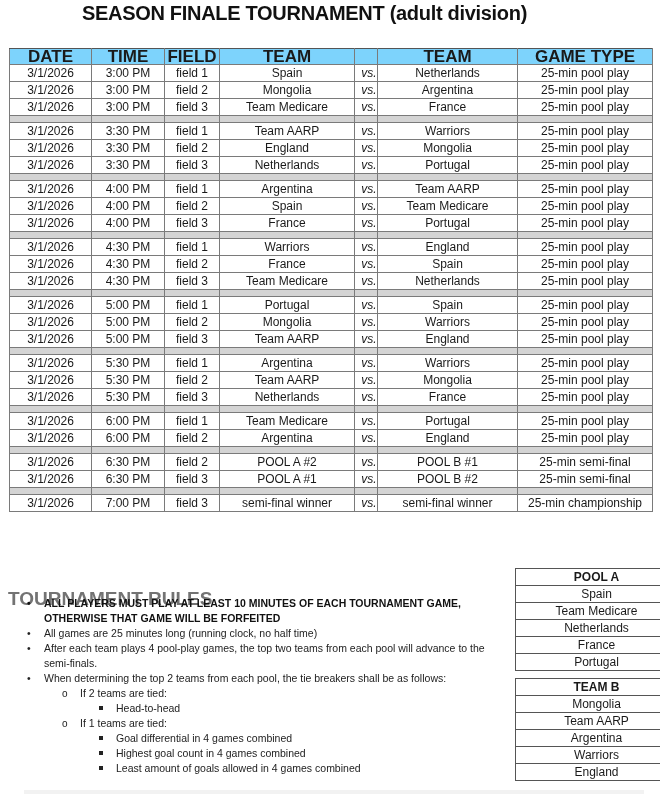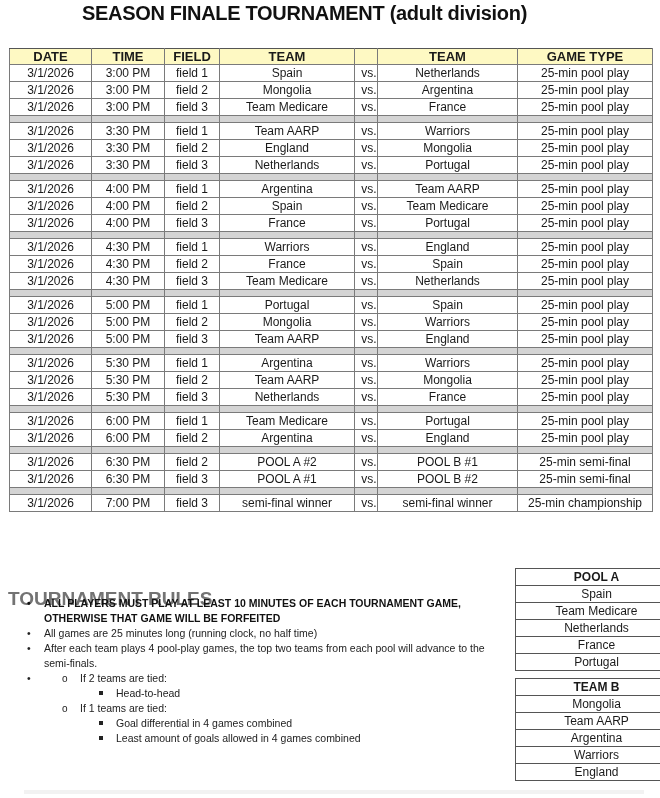--- a/index.html
+++ b/index.html
@@ -14,26 +14,26 @@
   table.sched {
     position: absolute; left: 9px; top: 48px;
     border-collapse: collapse; table-layout: fixed; width: 643px;
     font-size: 12px;
   }
   table.sched td, table.sched th {
     border: 1px solid #7a7a7a; padding: 0; height: 16px; line-height: 15px;
     text-align: center; white-space: nowrap; overflow: hidden; color: #1a1a1a;
   }
   table.sched th {
-    background: #fef9c3; font-weight: bold; height: 15px; font-size: 13px;
+    background: #7dd3fc; font-weight: bold; height: 15px; font-size: 17px;
     border-top: 1.5px solid #555;
   }
   table.sched tr.spacer td { height: 6px; line-height: 6px; background: #d4d4d4; }
   table.sched { border: 1.5px solid #555; }
-  td.vs { text-align: left; padding-left: 6px !important; }
+  td.vs { text-align: left; padding-left: 6px !important; font-style: italic; }
 
   .rules-title {
     position: absolute; left: 8px; top: 588px; font-size: 19px; font-weight: bold; color: #737373;
   }
   .rules { position: absolute; left: 0; top: 596px; width: 500px; font-size: 10.5px; color: #222; }
   .rule { position: relative; padding-left: 44px; line-height: 15px; margin: 0; }
   .rule .bullet { position: absolute; left: 27px; top: 0; }
   .rule.bold { font-weight: bold; color: #111; }
   .sub { position: relative; padding-left: 80px; line-height: 15px; }
   .sub .bullet { position: absolute; left: 62px; top: 0; font-size: 10px; }
@@ -358,26 +358,26 @@
         <td>25-min championship</td>
       </tr>
     </tbody>
 </table>
 
 <div class="rules-title">TOURNAMENT RULES</div>
 <div class="rules">
   <div class="rule bold"><span class="bullet">•</span><span>ALL PLAYERS MUST PLAY AT LEAST 10 MINUTES OF EACH TOURNAMENT GAME, OTHERWISE THAT GAME WILL BE FORFEITED</span></div>
   <div class="rule"><span class="bullet">•</span><span>All games are 25 minutes long (running clock, no half time)</span></div>
   <div class="rule"><span class="bullet">•</span><span>After each team plays 4 pool-play games, the top two teams from each pool will advance to the semi-finals.</span></div>
-  <div class="rule"><span class="bullet">•</span></div>
+  <div class="rule"><span class="bullet">•</span><span>When determining the top 2 teams from each pool, the tie breakers shall be as follows:</span></div>
   <div class="sub"><span class="bullet">o</span><span>If 2 teams are tied:</span></div>
   <div class="subsub"><span class="bullet"></span><span>Head-to-head</span></div>
   <div class="sub"><span class="bullet">o</span><span>If 1 teams are tied:</span></div>
   <div class="subsub"><span class="bullet"></span><span>Goal differential in 4 games combined</span></div>
-  <div class="subsub"><span class="bullet"></span></div>
+  <div class="subsub"><span class="bullet"></span><span>Highest goal count in 4 games combined</span></div>
   <div class="subsub"><span class="bullet"></span><span>Least amount of goals allowed in 4 games combined</span></div>
 </div>
 
 <table class="pool" style="top:568px">
   <tbody>
       <tr>
         <td class="head">POOL A</td>
       </tr>
   <tr>
         <td>Spain</td>

